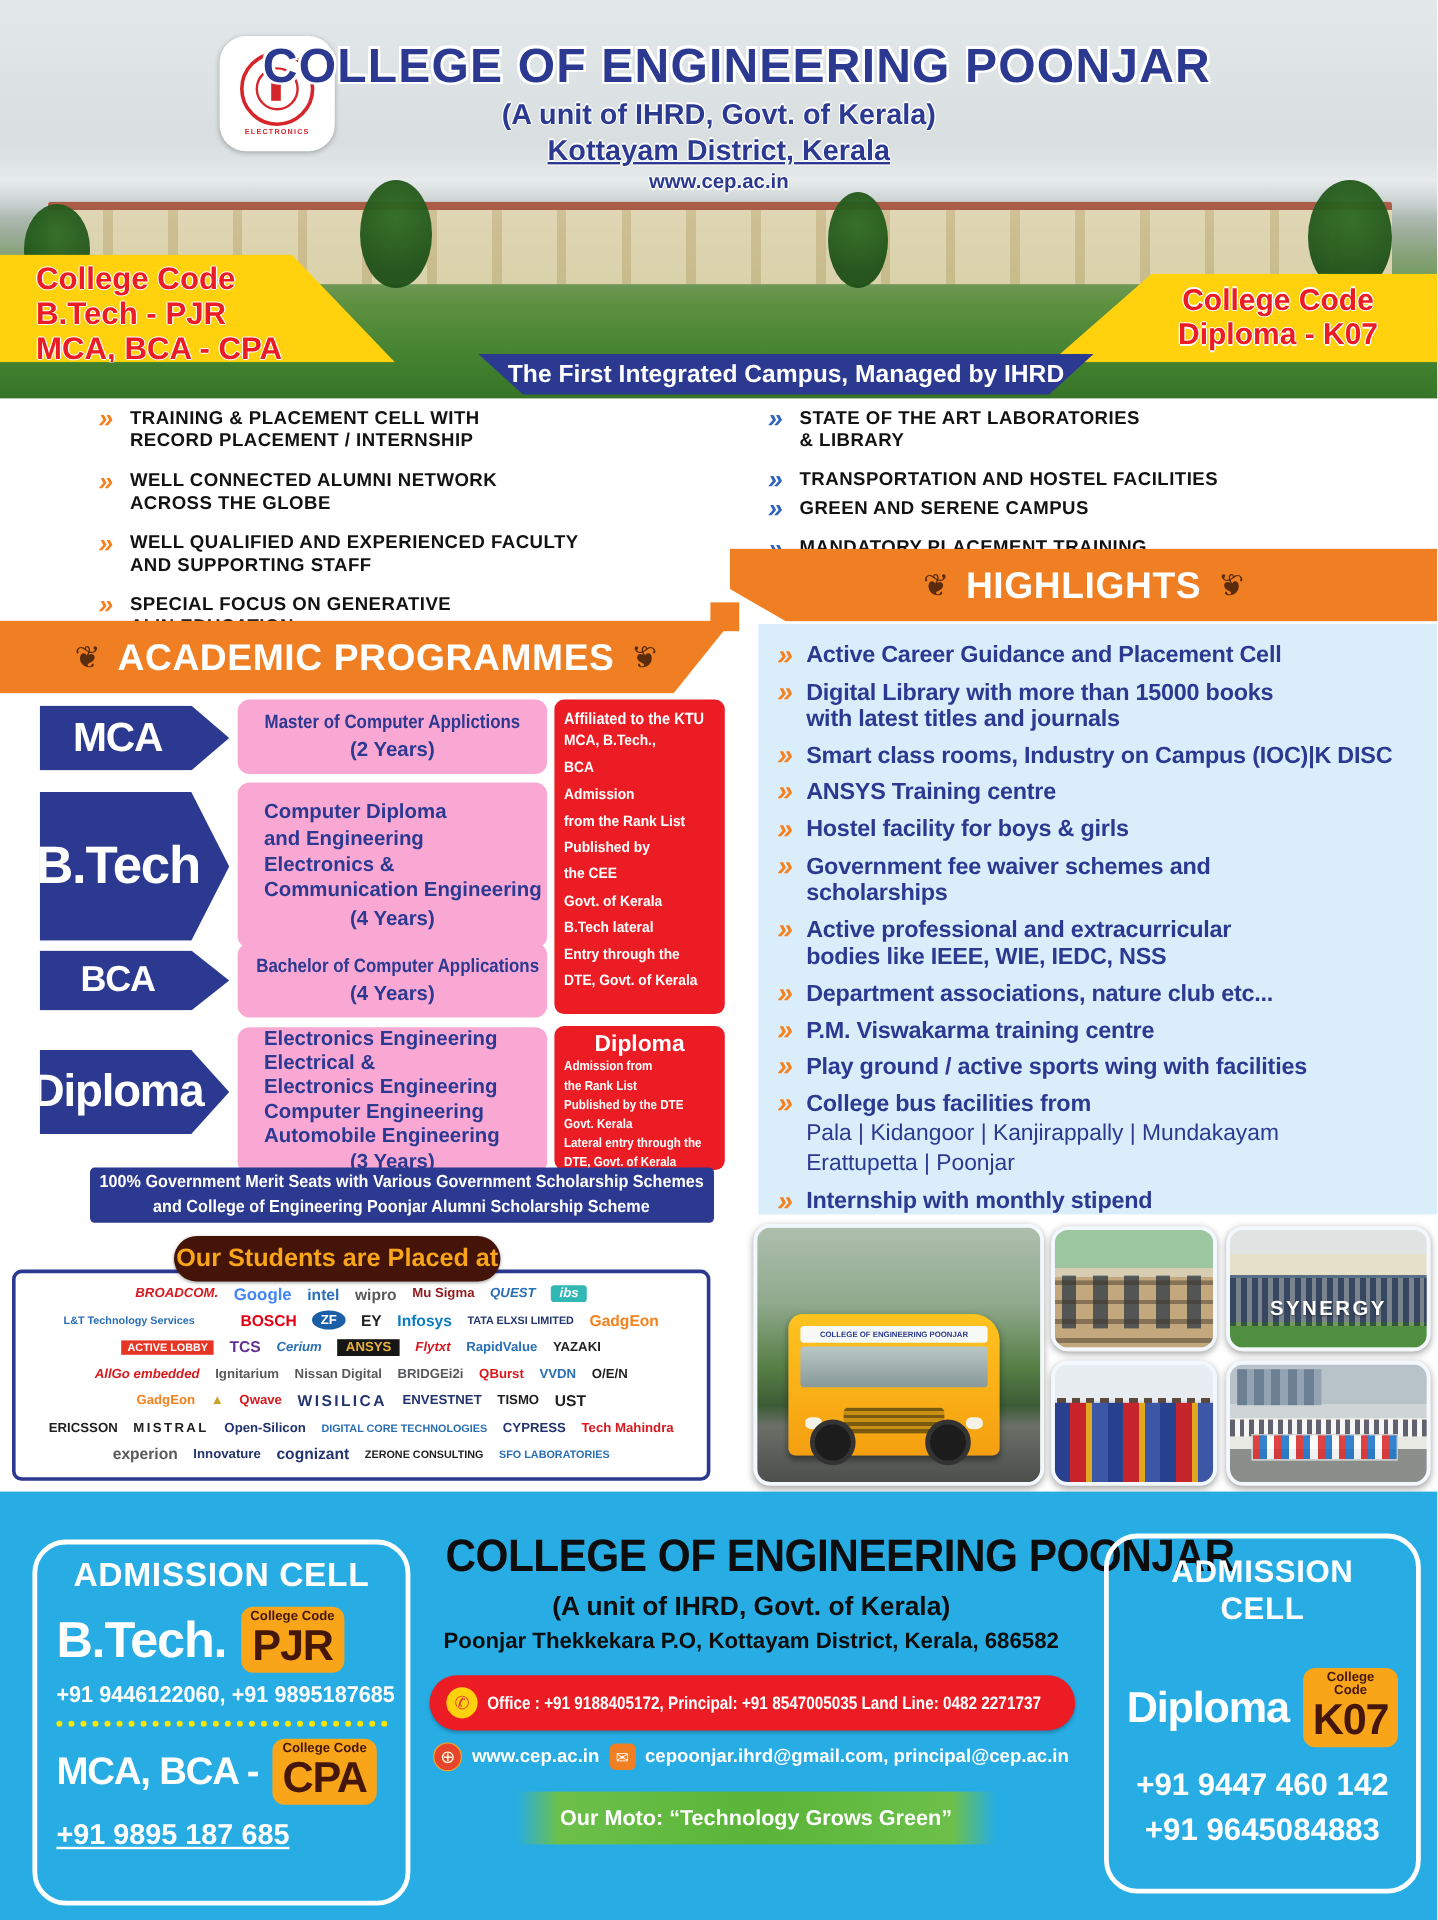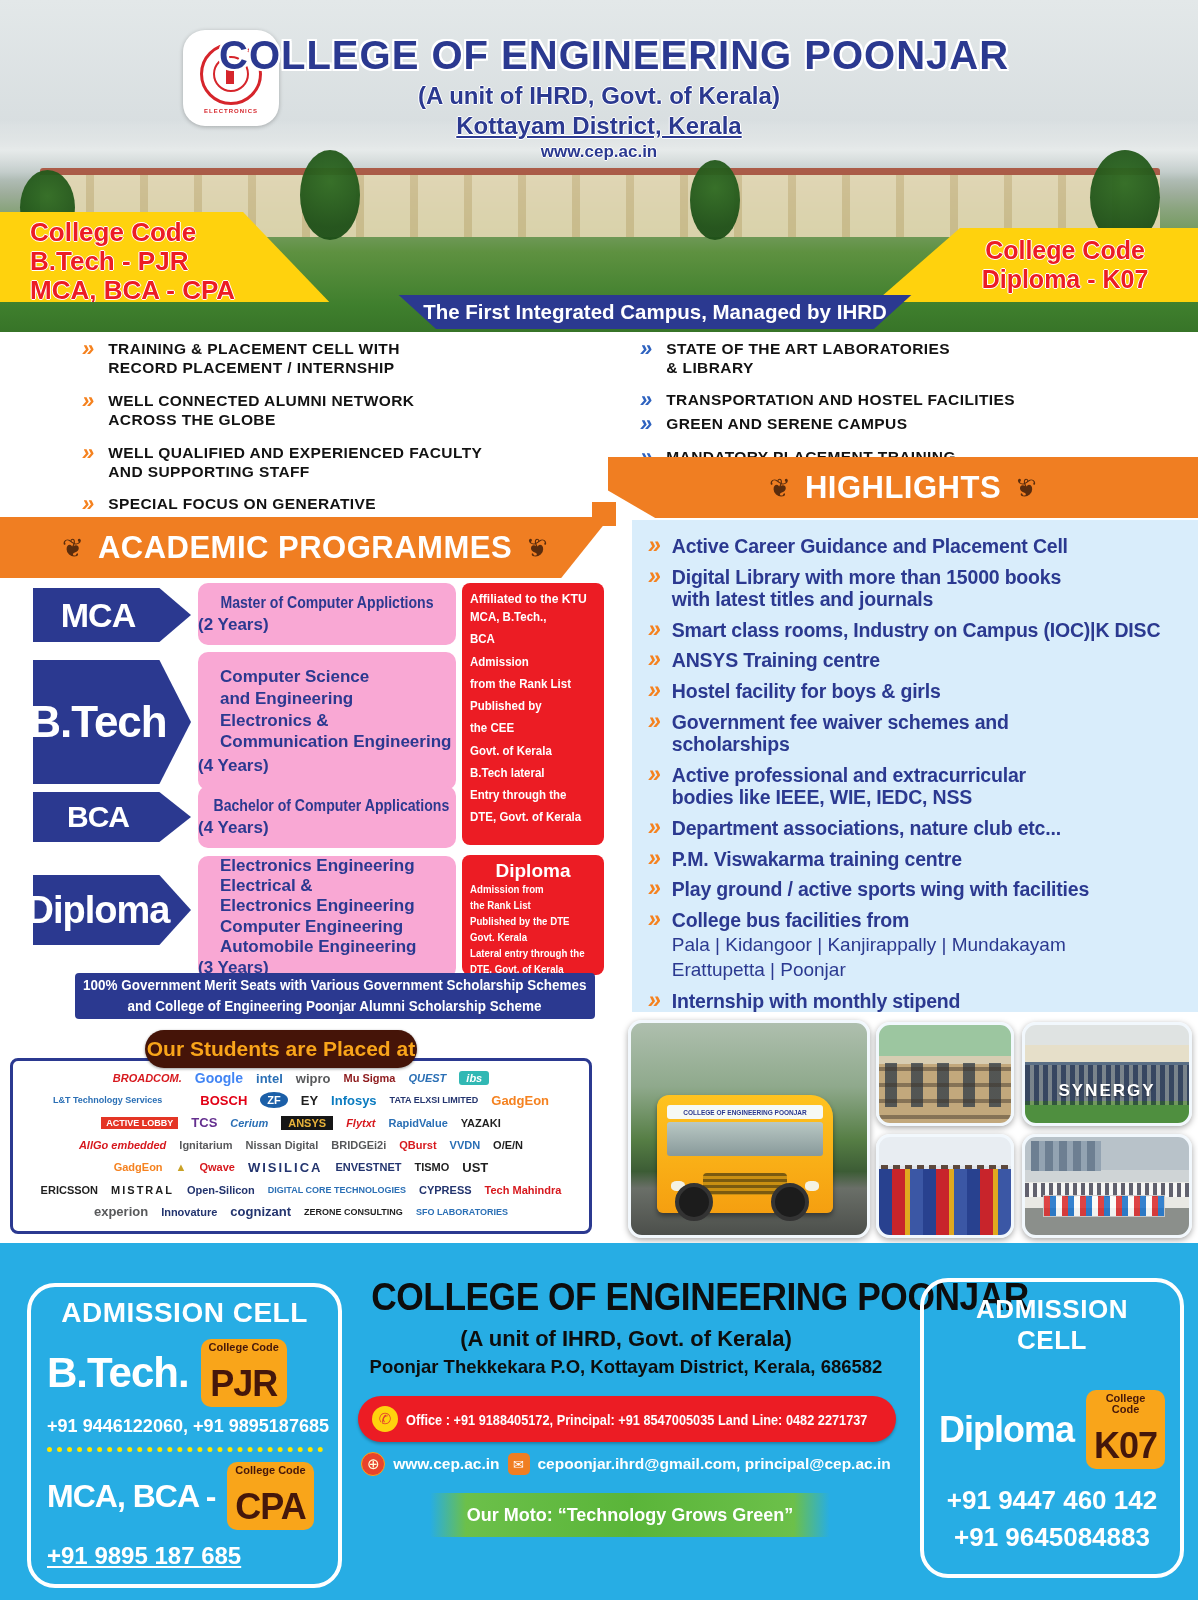--- a/index.html
+++ b/index.html
@@ -55,21 +55,21 @@
   .acad-banner .t,.hl-banner .t{color:#fff;font-weight:bold;font-size:31px;letter-spacing:.5px;}
   .flourish{color:#5a2c0d;font-size:26px;line-height:1;}
   .flip{transform:scaleX(-1);display:inline-block;}
   .or-sq{top:502px;left:592px;width:24px;height:24px;background:#f07e22;}
 
   .arrow{background:#2b3990;color:#fff;font-weight:bold;display:flex;align-items:center;justify-content:center;
     clip-path:polygon(0 0,80% 0,100% 50%,80% 100%,0 100%);padding-right:28px;box-sizing:border-box;letter-spacing:-1px;}
   .ybox{background:#f9a8d4;border-radius:10px;color:#2b3990;font-weight:bold;display:flex;flex-direction:column;justify-content:center;box-sizing:border-box;}
   .ybox .nm{font-size:16px;transform:scaleX(.88);transform-origin:center;white-space:nowrap;text-align:center;}
   .ybox .ln{font-size:17px;line-height:1.28;padding-left:22px;white-space:nowrap;}
-  .ybox .yr{font-size:17px;text-align:left;margin-top:3px;}
+  .ybox .yr{font-size:17px;text-align:center;margin-top:3px;}
   .rbox{background:#ec1c24;border-radius:8px;color:#fff;font-weight:bold;box-sizing:border-box;padding:8px;}
   .rbox .ti{font-size:13.5px;white-space:nowrap;transform:scaleX(.9);transform-origin:left;}
   .rbox .li{font-size:12.5px;line-height:1.78;white-space:nowrap;transform:scaleX(.92);transform-origin:left;}
   .rbox2 .ti2{font-size:19px;text-align:center;}
   .rbox2 .li2{font-size:11px;line-height:1.45;white-space:nowrap;transform:scaleX(.88);transform-origin:left;}
   .merit{top:973px;left:75px;width:520px;height:46px;background:#2b3990;border-radius:4px;color:#fff;font-weight:bold;
     display:flex;flex-direction:column;align-items:center;justify-content:center;}
   .merit div{font-size:14.5px;white-space:nowrap;transform:scaleX(.93);line-height:1.45;}
 
   
@@ -131,21 +131,21 @@
   .footer{top:1243px;left:0;width:1198px;height:357px;background:#27ade4;}
   .card{border:4px solid #fff;border-radius:28px;box-sizing:border-box;}
   .card-l{top:1283px;left:27px;width:315px;height:305px;padding:10px 16px;}
   .card-r{top:1278px;left:920px;width:264px;height:300px;padding:12px 16px;text-align:center;}
   .adm-title{color:#fff;font-weight:bold;font-size:28px;text-align:center;letter-spacing:.5px;}
   .prog-row{display:flex;align-items:center;gap:12px;margin-top:10px;}
   .prog-big{color:#fff;font-weight:bold;font-size:42px;letter-spacing:-1px;}
   .prog-mid{color:#fff;font-weight:bold;font-size:32px;letter-spacing:-1px;}
   .badge{background:#f9a51a;border-radius:10px;padding:3px 8px 5px 8px;text-align:center;color:#45170b;line-height:1;}
   .badge .bl{font-size:11px;font-weight:bold;}
-  .badge .bc{font-size:36px;font-weight:bold;letter-spacing:-1px;margin-top:13px;}
+  .badge .bc{font-size:36px;font-weight:bold;letter-spacing:-1px;margin-top:0;}
   .phones{color:#fff;font-weight:bold;font-size:19px;white-space:nowrap;transform:scaleX(.95);transform-origin:left;margin-top:8px;}
   .dots{border-top:5px dotted #ffe600;margin:10px 0 2px 0;width:276px;}
   .phone-big{color:#fff;font-weight:bold;font-size:24px;white-space:nowrap;margin-top:12px;text-decoration:underline;}
   .r-phone{color:#fff;font-weight:bold;font-size:26px;white-space:nowrap;margin-top:6px;}
   .f-title{top:1276px;left:352px;width:548px;text-align:center;color:#0d0d0d;font-weight:bold;font-size:38px;white-space:nowrap;
     transform:scaleX(.93);transform-origin:center;letter-spacing:-.5px;}
   .f-unit{top:1326px;left:352px;width:548px;text-align:center;color:#0d0d0d;font-weight:bold;font-size:22px;}
   .f-addr{top:1356px;left:352px;width:548px;text-align:center;color:#0d0d0d;font-weight:bold;font-size:18.5px;white-space:nowrap;}
   .f-pill{top:1396px;left:358px;width:538px;height:46px;background:#ec1c24;border-radius:25px;display:flex;align-items:center;gap:8px;
     padding:0 14px;box-sizing:border-box;box-shadow:0 2px 3px rgba(0,0,0,.25);}
@@ -258,21 +258,21 @@
   <div class="abs or-sq"></div>
 
   <div class="abs arrow" style="left:33px;top:588px;width:158px;height:54px;font-size:34px;">MCA</div>
   <div class="abs ybox" style="left:198px;top:583px;width:258px;height:62px;">
     <div class="nm">Master of Computer Applictions</div>
     <div class="yr">(2 Years)</div>
   </div>
 
   <div class="abs arrow" style="left:33px;top:660px;width:158px;height:124px;font-size:44px;">B.Tech</div>
   <div class="abs ybox" style="left:198px;top:652px;width:258px;height:138px;">
-    <div class="ln">Computer Science</div>
+    <div class="ln">Computer Diploma</div>
     <div class="ln">and Engineering</div>
     <div class="ln">Electronics &amp;</div>
     <div class="ln">Communication Engineering</div>
     <div class="yr">(4 Years)</div>
   </div>
 
   <div class="abs arrow" style="left:33px;top:792px;width:158px;height:50px;font-size:30px;">BCA</div>
   <div class="abs ybox" style="left:198px;top:786px;width:258px;height:62px;">
     <div class="nm">Bachelor of Computer Applications</div>
     <div class="yr">(4 Years)</div>

